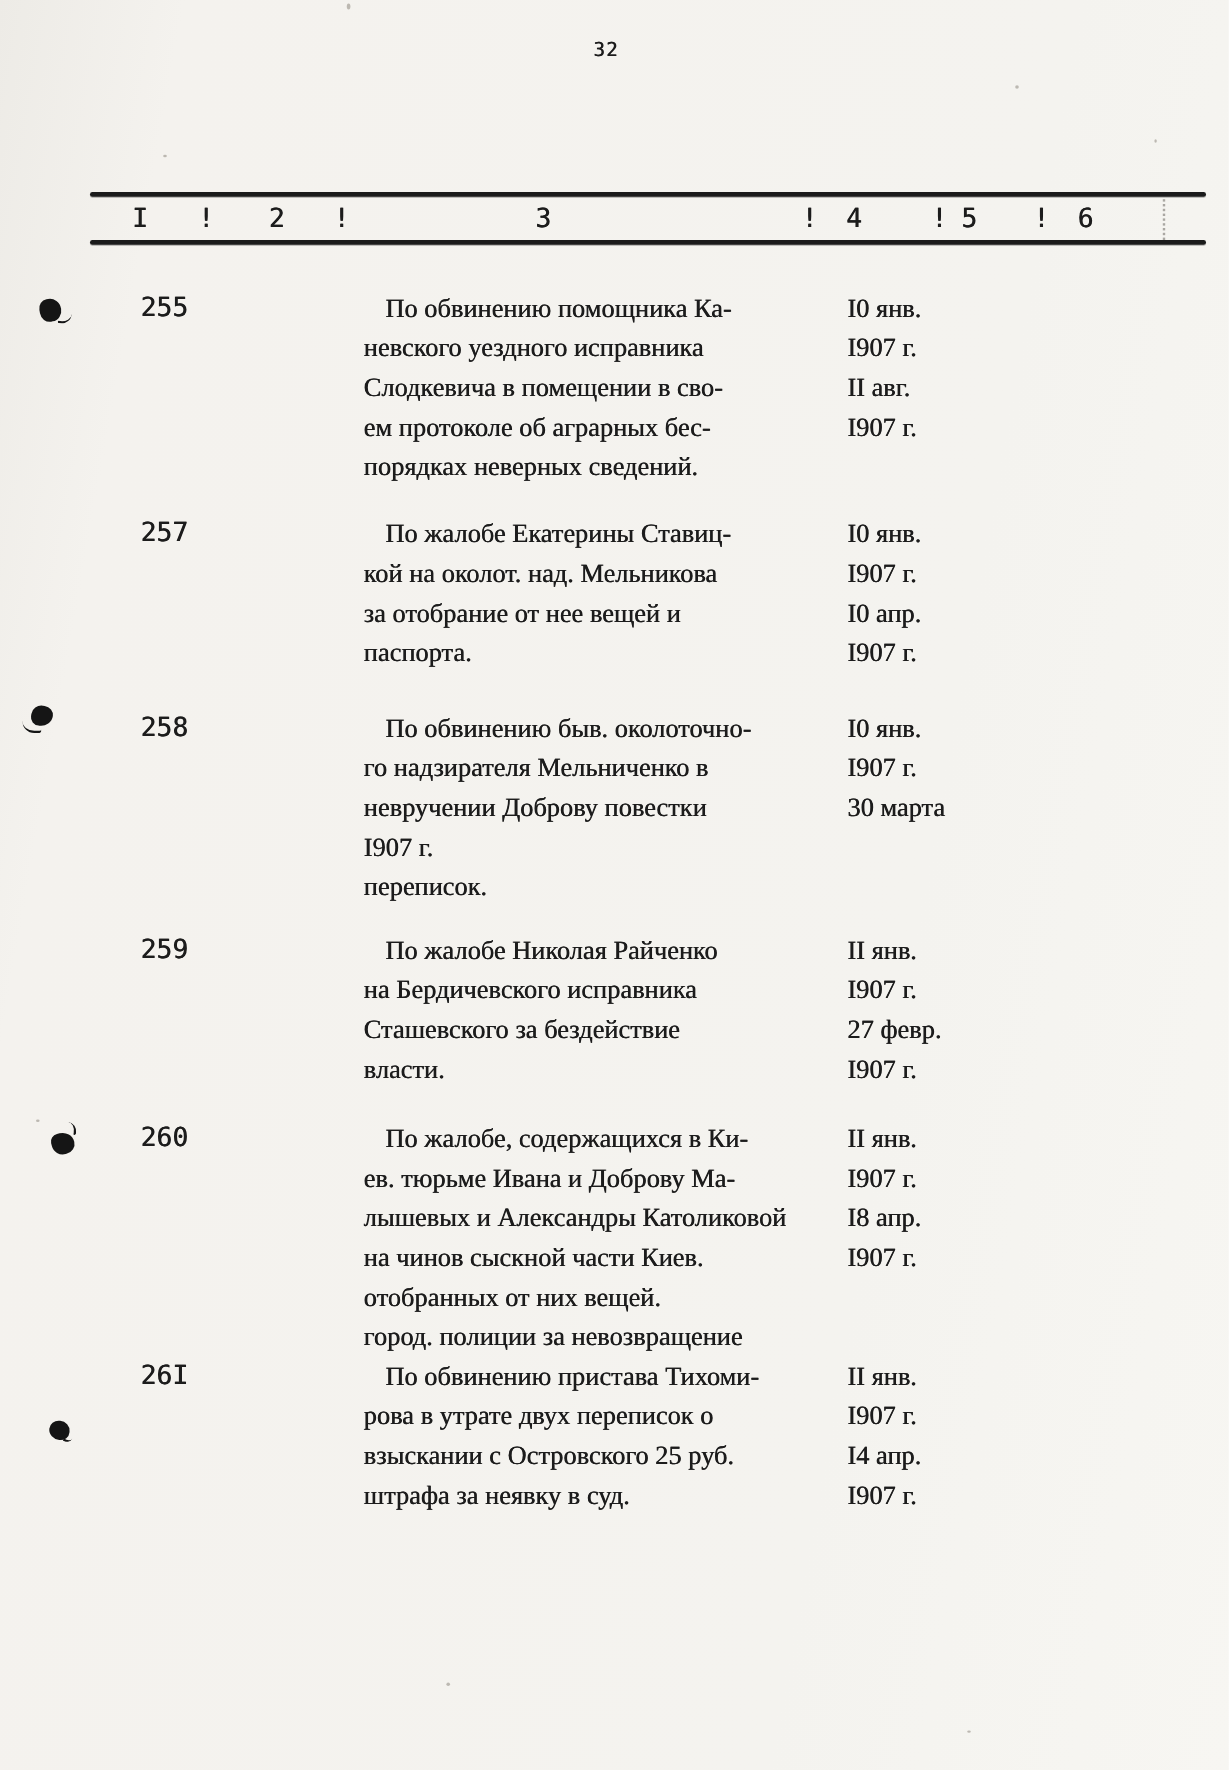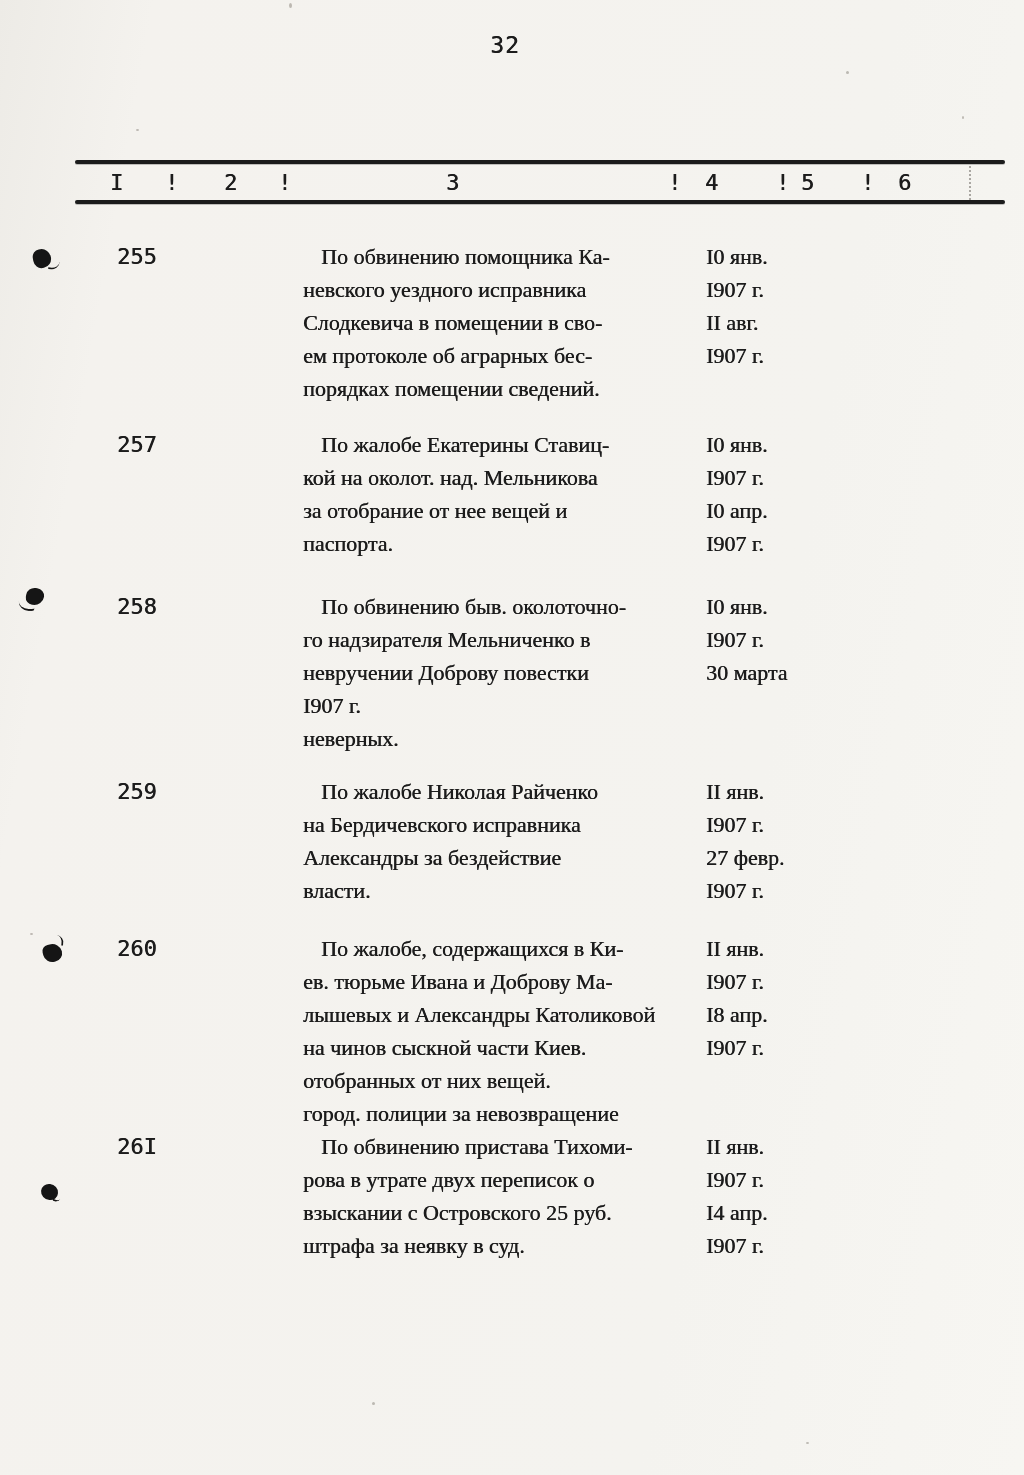--- a/index.html
+++ b/index.html
@@ -9,21 +9,21 @@
     overflow:hidden;
     background:linear-gradient(100deg,#edebe6 0%, #f4f2ee 12%, #f4f3ef 70%, #f7f6f2 100%);
     font-family:"DejaVu Sans Mono","Liberation Mono",monospace;
     color:#1c1c1c;
   }
   .ink { text-shadow:0.4px 0 0 currentColor; }
 
   
   .page-number {
     position:absolute; top:32px; left:0; width:1010px;
-    text-align:center; font-size:23px; letter-spacing:1px;
+    text-align:center; font-size:16px; letter-spacing:1px;
   }
 
   
   .rule { position:absolute; left:75px; width:930px; height:4px; background:#1b1b1b; border-radius:2px; }
   .rule-top { top:160px; box-shadow:0 1px 0 rgba(27,27,27,.25); }
   .rule-bottom { top:200px; box-shadow:0 1px 0 rgba(27,27,27,.25); }
   .header-row { position:absolute; top:166px; left:0; height:33px; width:1024px; }
   .hcell { position:absolute; top:0; font-size:22px; line-height:33px; }
   .header-tick {
     position:absolute; left:969px; top:166px; height:34px; width:0;
@@ -92,21 +92,21 @@
         </div>
       <div class="row">
           <span class="txt">Слодкевича в помещении в сво-</span>
           <span class="dt">II авг.</span>
         </div>
       <div class="row">
           <span class="txt">ем протоколе об аграрных бес-</span>
           <span class="dt">I907 г.</span>
         </div>
       <div class="row">
-          <span class="txt">порядках помещении сведений.</span>
+          <span class="txt">порядках неверных сведений.</span>
           <span class="dt"></span>
         </div>
     </div>
   </div>
 
   <div class="entry" style="margin-bottom:30px">
     <div class="num">257</div>
     <div class="lines">
       <div class="row first">
           <span class="txt">По жалобе Екатерины Ставиц-</span>
@@ -139,39 +139,39 @@
           <span class="dt">I907 г.</span>
         </div>
       <div class="row">
           <span class="txt">невручении Доброву повестки</span>
           <span class="dt">30 марта</span>
         </div>
       <div class="row">
           <span class="dt">I907 г.</span>
         </div>
       <div class="row">
-          <span class="txt">неверных.</span>
+          <span class="txt">переписок.</span>
           <span class="dt"></span>
         </div>
     </div>
   </div>
 
   <div class="entry" style="margin-bottom:25px">
     <div class="num">259</div>
     <div class="lines">
       <div class="row first">
           <span class="txt">По жалобе Николая Райченко</span>
           <span class="dt">II янв.</span>
         </div>
       <div class="row">
           <span class="txt">на Бердичевского исправника</span>
           <span class="dt">I907 г.</span>
         </div>
       <div class="row">
-          <span class="txt">Александры за бездействие</span>
+          <span class="txt">Сташевского за бездействие</span>
           <span class="dt">27 февр.</span>
         </div>
       <div class="row">
           <span class="txt">власти.</span>
           <span class="dt">I907 г.</span>
         </div>
     </div>
   </div>
 
   <div class="entry" style="">

